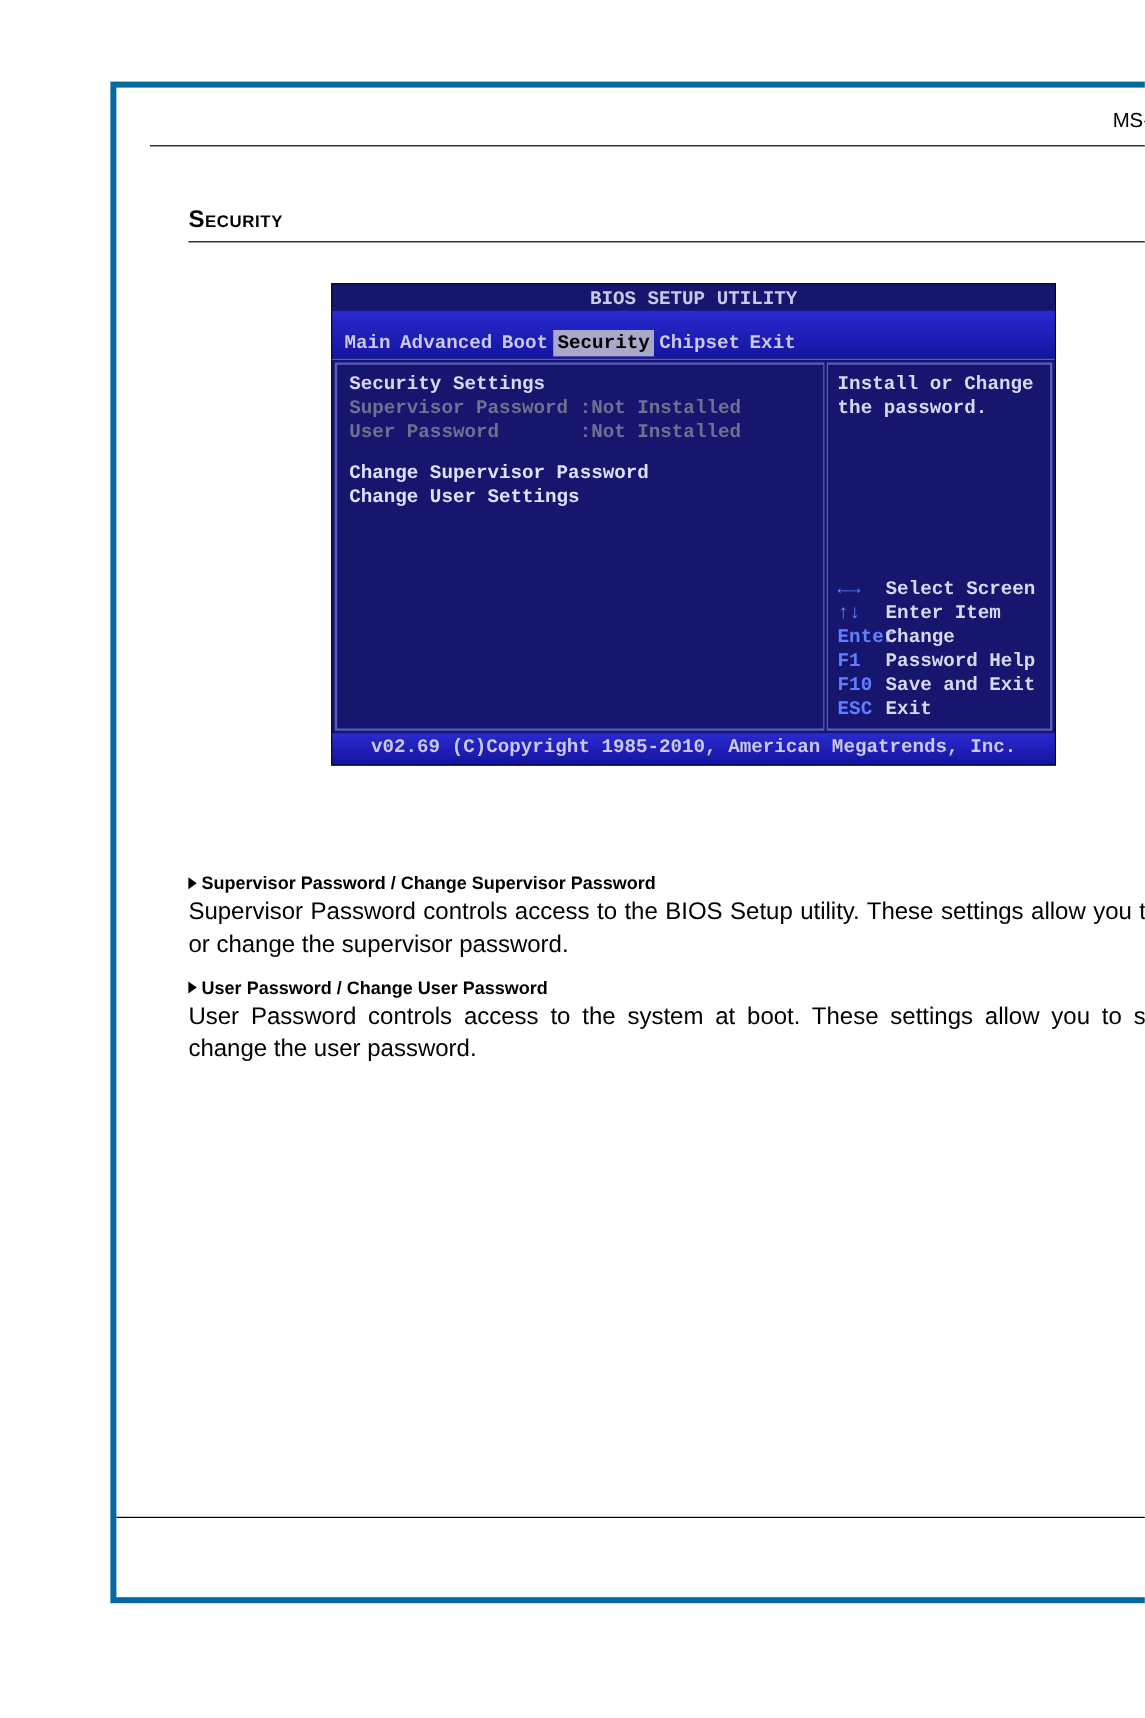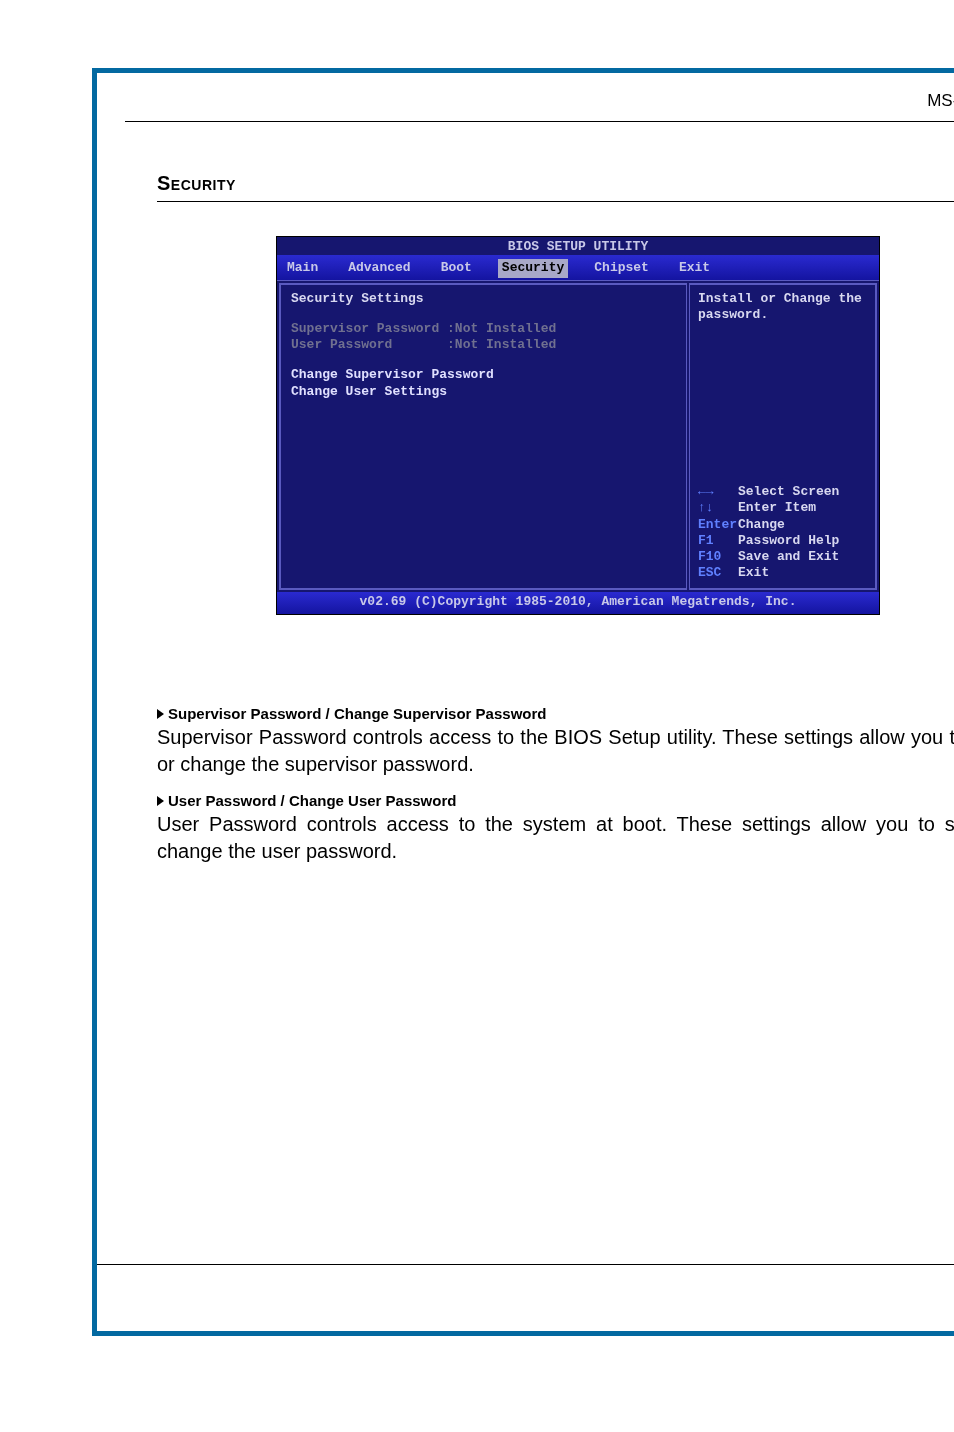--- a/index.html
+++ b/index.html
@@ -40,38 +40,37 @@
     border-bottom: 1px solid #000;
     margin-bottom: 34px;
     font-variant: small-caps;
   }
   
   .bios {
     width: 604px;
     margin: 0 auto 90px auto;
     background: #16166f;
     font-family: "Courier New", monospace;
-    font-size: 13px;
+    font-size: 16px;
     line-height: 1.25;
     font-weight: bold;
     border: 1px solid #000;
   }
   .bios-title {
     text-align: center;
     color: #c8c8e8;
     background: #16166f;
     padding: 2px 0 0 0;
     font-weight: bold;
   }
   .bios-tabs {
     display: flex;
     background: linear-gradient(#2a2ad0, #1414a0);
     color: #c8c8e8;
-    padding: 4px 6px 2px 6px;
-    gap: 22px;
+    padding: 16px 6px 2px 6px;
     font-weight: bold;
   }
   .bios-tabs span { padding: 1px 4px; }
   .bios-tabs .sel {
     background: #a8a8c8;
     color: #000;
   }
   .bios-body {
     display: flex;
     background: #16166f;
@@ -81,21 +80,20 @@
   .bios-left {
     flex: 1;
     border: 2px solid #5a5ac0;
     border-right: 1px solid #5a5ac0;
     margin: 2px 1px 2px 2px;
     padding: 6px 10px;
     color: #8888b0;
   }
   .bios-left .hdr {
     color: #d8d8f0;
-    margin-bottom: 14px;
   }
   .bios-left .dim { color: #707090; }
   .bios-left .hl { color: #e0e0ff; margin-top: 14px; }
   .bios-right {
     width: 188px;
     border: 2px solid #5a5ac0;
     border-left: 1px solid #5a5ac0;
     margin: 2px 2px 2px 1px;
     padding: 6px 8px;
     color: #d8d8f0;

